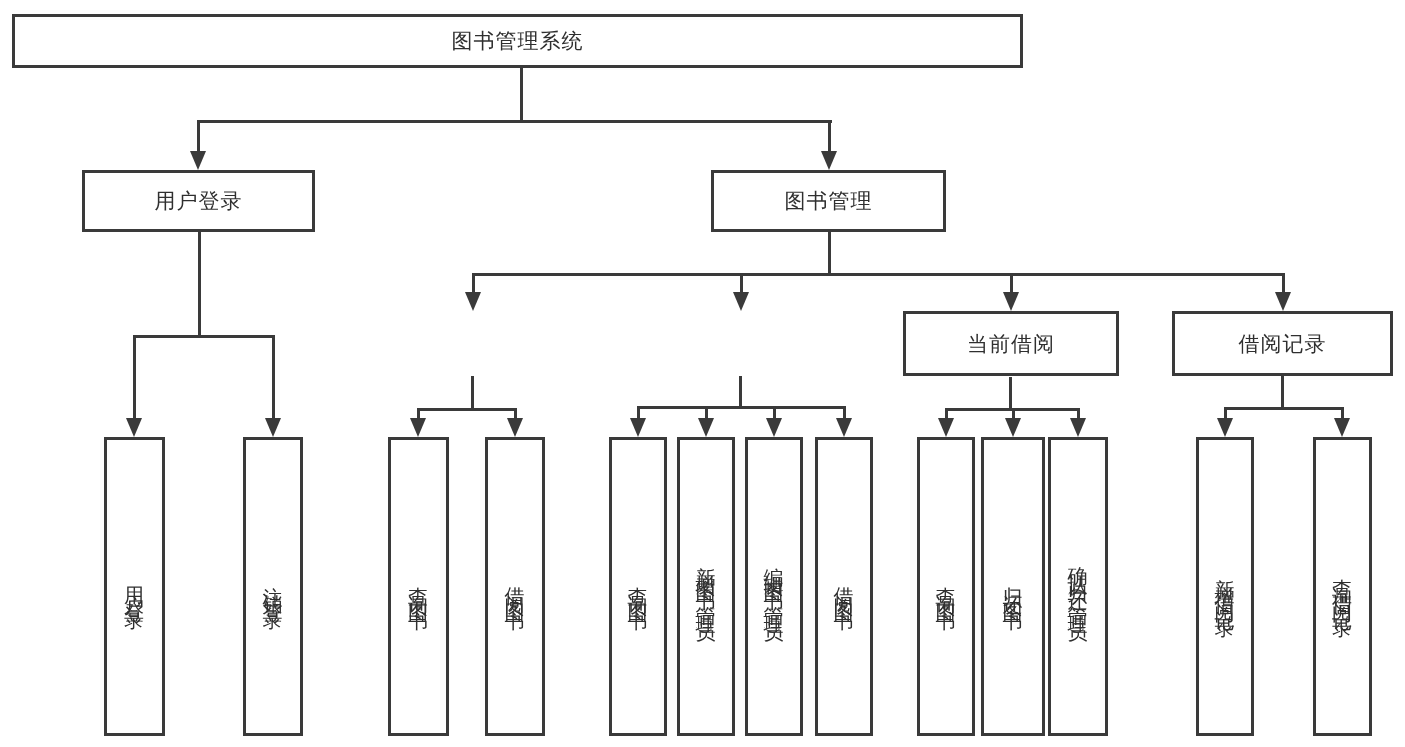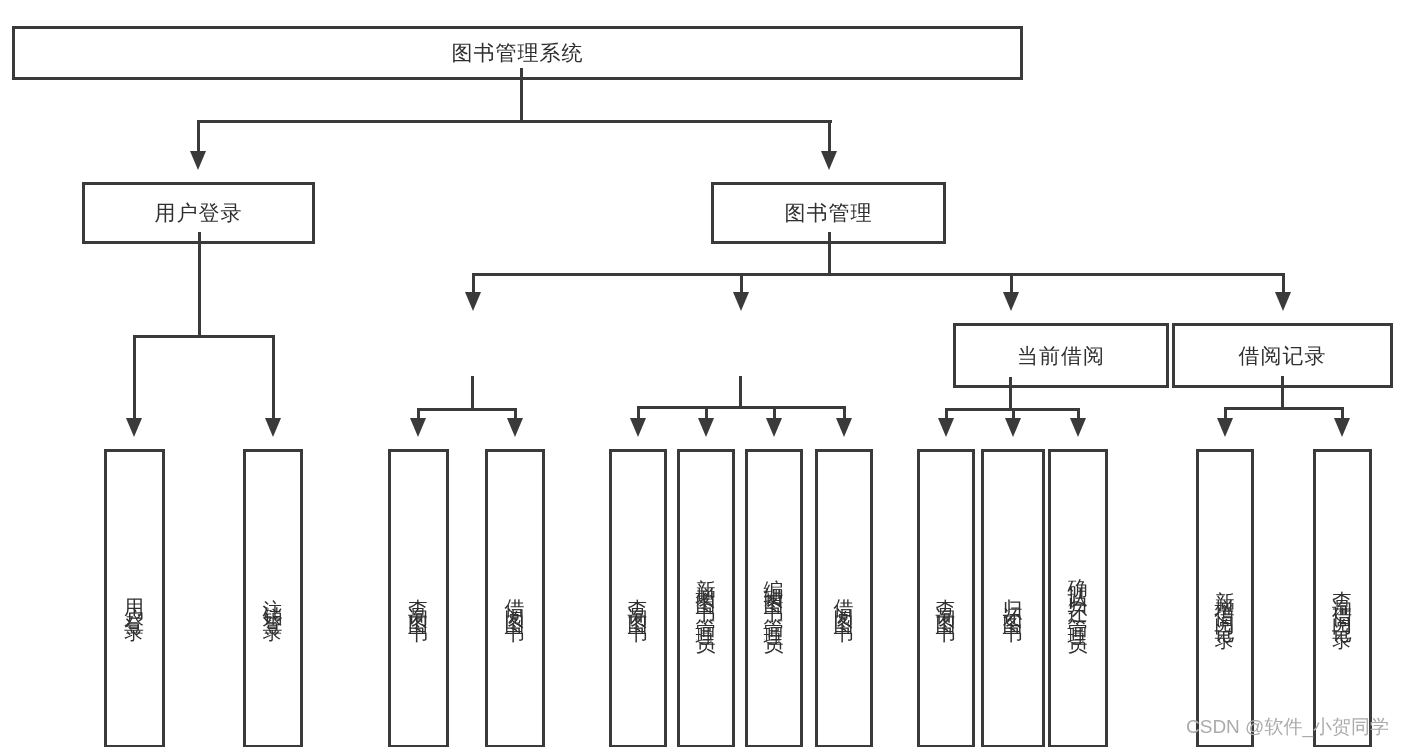--- a/index.html
+++ b/index.html
@@ -18,21 +18,20 @@
   }
   .box{
     position:absolute;
     box-sizing:border-box;
     border:3px solid var(--line);
     background:#ffffff;
     display:flex;
     align-items:center;
     justify-content:center;
     color:var(--text);
-    margin-top:12px;
   }
   .h{font-size:21px;letter-spacing:1px;}
   .v{
     writing-mode:vertical-rl;
     text-orientation:mixed;
     font-size:20px;
     letter-spacing:8px;
     line-height:1;
   }
   .vline,.hline{position:absolute;background:var(--line);}
@@ -57,21 +56,21 @@
 <body>
 
 <div id="canvas">
 
   <div class="box h" style="left:12px;top:14px;width:1011px;height:54px">图书管理系统</div>
 
   <div class="box h" style="left:82px;top:170px;width:233px;height:62px">用户登录</div>
 
   <div class="box h" style="left:711px;top:170px;width:235px;height:62px">图书管理</div>
 
-  <div class="box h" style="left:953px;top:311px;width:216px;height:65px">当前借阅</div>
+  <div class="box h" style="left:903px;top:311px;width:216px;height:65px">当前借阅</div>
   <div class="box h" style="left:1172px;top:311px;width:221px;height:65px">借阅记录</div>
 
   <div class="box v" style="left:104px;top:437px;width:61px;height:299px">用户登录</div>
   <div class="box v" style="left:243px;top:437px;width:60px;height:299px">注销登录</div>
 
   <div class="box v" style="left:388px;top:437px;width:61px;height:299px">查询图书</div>
   <div class="box v" style="left:485px;top:437px;width:60px;height:299px">借阅图书</div>
 
   <div class="box v" style="left:609px;top:437px;width:58px;height:299px">查询图书</div>
   <div class="box v" style="left:677px;top:437px;width:58px;height:299px">新增图书（管理员）</div>
@@ -137,15 +136,14 @@
   <div class="vline" style="left:1077px;top:408px;height:12px"></div>
   <div class="arr" style="left:1070px;top:418px"></div>
 
   <div class="vline" style="left:1281px;top:376px;height:34px"></div>
   <div class="hline" style="left:1224px;top:407px;width:120px"></div>
   <div class="vline" style="left:1224px;top:407px;height:13px"></div>
   <div class="arr" style="left:1217px;top:418px"></div>
   <div class="vline" style="left:1341px;top:407px;height:13px"></div>
   <div class="arr" style="left:1334px;top:418px"></div>
 
-  <div class="watermark">CSDN @软件_小贺同学</div>
 
 </div>
 
 </body></html>

